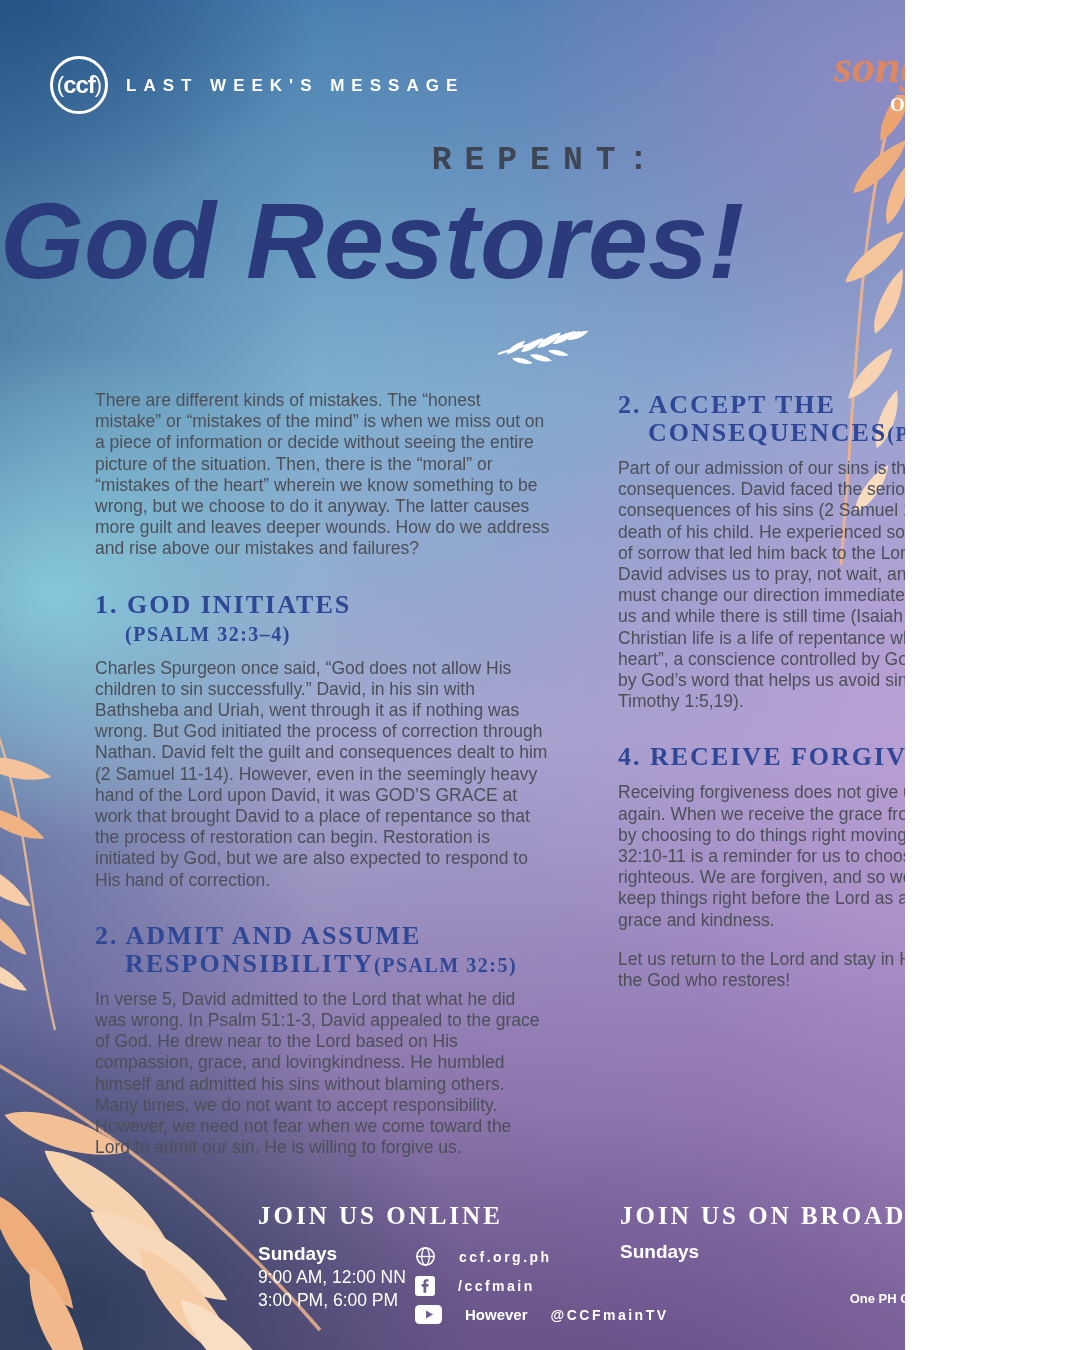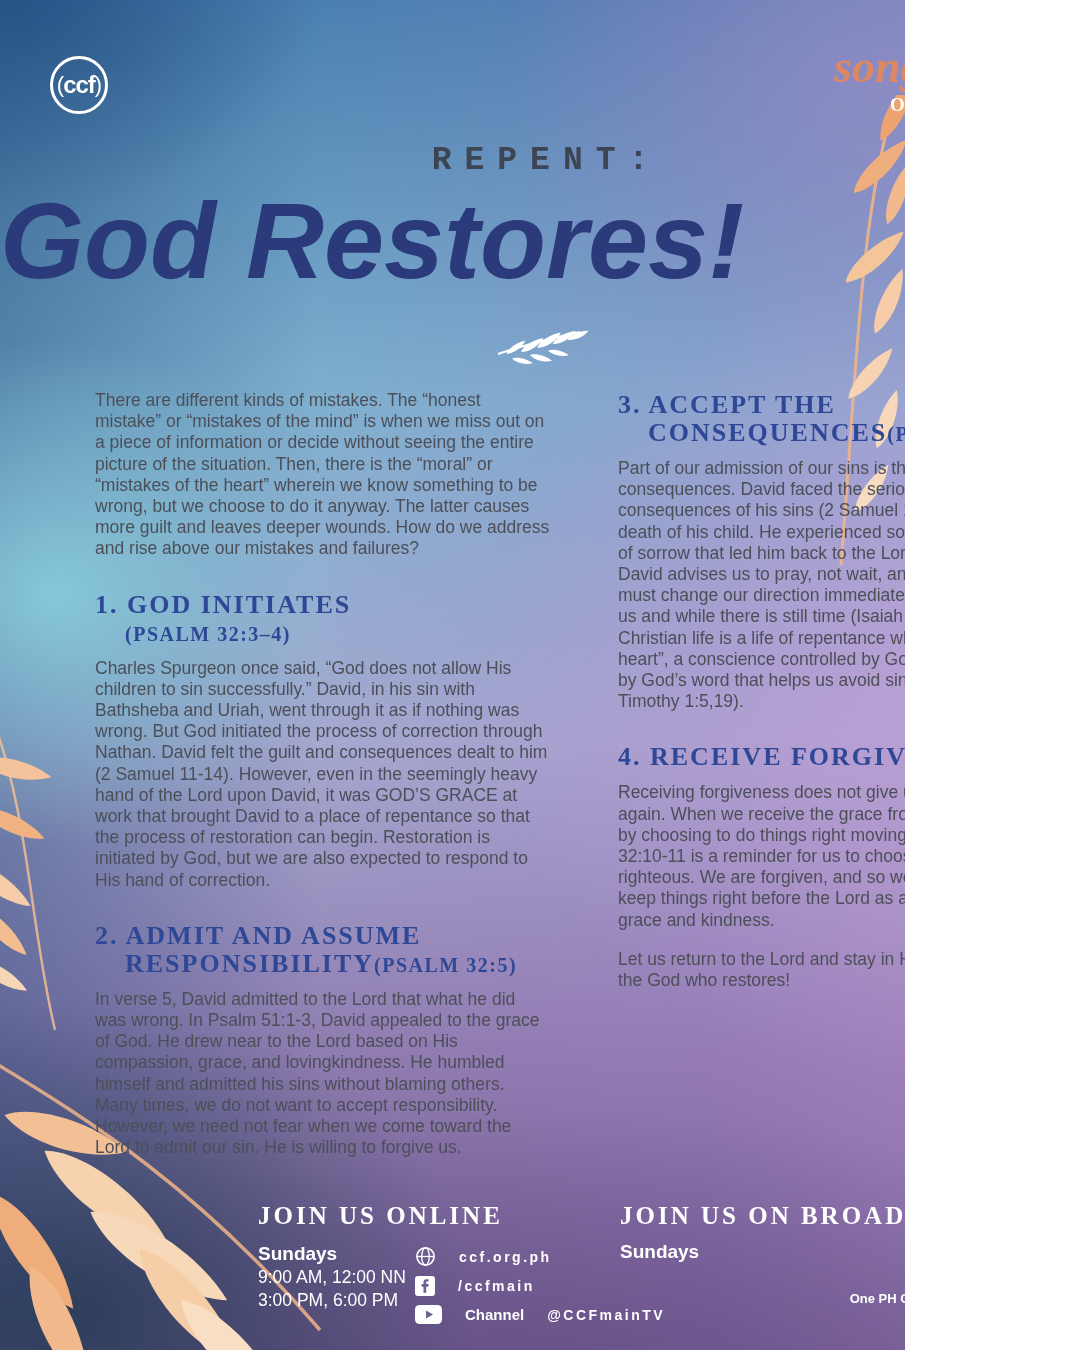--- a/index.html
+++ b/index.html
@@ -126,20 +126,21 @@
     <use href="#leaf" transform="translate(16,136) rotate(56) scale(1.60)" fill="#f0ad7c" width="100" height="44"></use>
     <use href="#leaf" transform="translate(104,142) rotate(34) scale(1.85)" fill="#f7d9ba" width="100" height="44"></use>
     <use href="#leaf" transform="translate(162,186) rotate(50) scale(1.75)" fill="#f5cda6" width="100" height="44"></use>
     <use href="#leaf" transform="translate(58,214) rotate(66) scale(1.55)" fill="#f2b98c" width="100" height="44"></use>
     <use href="#leaf" transform="translate(200,238) rotate(46) scale(1.65)" fill="#f8dfc4" width="100" height="44"></use>
   </svg>
 
   <div class="logo">
     <span class="inner"><span class="paren">(</span><span>ccf</span><span class="paren">)</span></span>
   </div>
+  <div class="tagline">LAST WEEK'S MESSAGE</div>
 
   <div class="brand">
     <span class="songs">songs</span>
     <span class="of">OF</span>
     <span class="hope">hope</span>
   </div>
 
   <div class="kicker">REPENT:</div>
   <div class="main-title">God Restores!</div>
 
@@ -171,21 +172,21 @@
         <div class="l1">2. ADMIT AND ASSUME</div>
         <div class="l2"><span class="big">RESPONSIBILITY</span><span class="ref">(PSALM 32:5)</span></div>
       </div>
       <p class="body-text">In verse 5, David admitted to the Lord that what he did was wrong. In Psalm 51:1-3, David appealed to the grace of God. He drew near to the Lord based on His compassion, grace, and lovingkindness. He humbled himself and admitted his sins without blaming others. Many times, we do not want to accept responsibility. However, we need not fear when we come toward the Lord to admit our sin. He is willing to forgive us.</p>
     </div>
   </div>
 
   <div class="col right">
     <div class="sec first">
       <div class="sec-h">
-        <div class="l1">3. ACCEPT THE</div>
+        <div class="l1">2. ACCEPT THE</div>
         <div class="l2"><span class="big">CONSEQUENCES</span><span class="ref">(PSALM 32:6–7)</span></div>
       </div>
       <p class="body-text">Part of our admission of our sins is the acceptance of its consequences. David faced the serious and painful consequences of his sins (2 Samuel 12), including the death of his child. He experienced sorrow, but it’s the kind of sorrow that led him back to the Lord. In verses 6-7, David advises us to pray, not wait, and repent now! We must change our direction immediately when God convicts us and while there is still time (Isaiah 55:6-7). The Christian life is a life of repentance which is a “change of heart”, a conscience controlled by God’s spirit and guided by God’s word that helps us avoid sin and destruction (1 Timothy 1:5,19).</p>
     </div>
 
     <div class="sec">
       <div class="sec-h">
         <div class="l1">4. RECEIVE FORGIVENESS</div>
       </div>
       <p class="body-text">Receiving forgiveness does not give us a license to sin again. When we receive the grace from God, we value it by choosing to do things right moving forward. Psalm 32:10-11 is a reminder for us to choose the way of the righteous. We are forgiven, and so we must choose to keep things right before the Lord as a response to His grace and kindness.</p>
@@ -214,21 +215,21 @@
           <rect x="0" y="0" width="20" height="20" rx="3" fill="#fff"></rect>
           <path d="M13.5,3.2 h-2.2 c-1.7,0-2.8,1.1-2.8,2.9 v2.0 h-1.8 v2.6 h1.8 v6.1 h2.7 v-6.1 h2.1 l0.4,-2.6 h-2.5 v-1.6 c0-0.7,0.3-1.0,1.0-1.0 h1.3 Z" fill="#6f6090"></path>
         </svg>
         <span class="social-label">/ccfmain</span>
       </div>
       <div class="social-row">
         <svg width="27" height="19" viewBox="0 0 27 19">
           <rect x="0" y="0" width="27" height="19" rx="4.5" fill="#fff"></rect>
           <path d="M11,5.5 L18,9.5 L11,13.5 Z" fill="#6f6090"></path>
         </svg>
-        <span class="yt-word">Channel</span>
+        <span class="yt-word">However</span>
         <span class="social-label">@CCFmainTV</span>
       </div>
     </div>
   </div>
 
   <div class="tvblock">
     <div class="footer-h">JOIN US ON BROADCAST TV</div>
     <div class="day">Sundays</div>
     <div class="tv-line"><span class="b">TV5,</span><span> 3:00 PM</span></div>
     <div class="tv-line"><span class="b">One PH Channel 1 (Cignal),</span><span> 8:00 PM</span></div>

